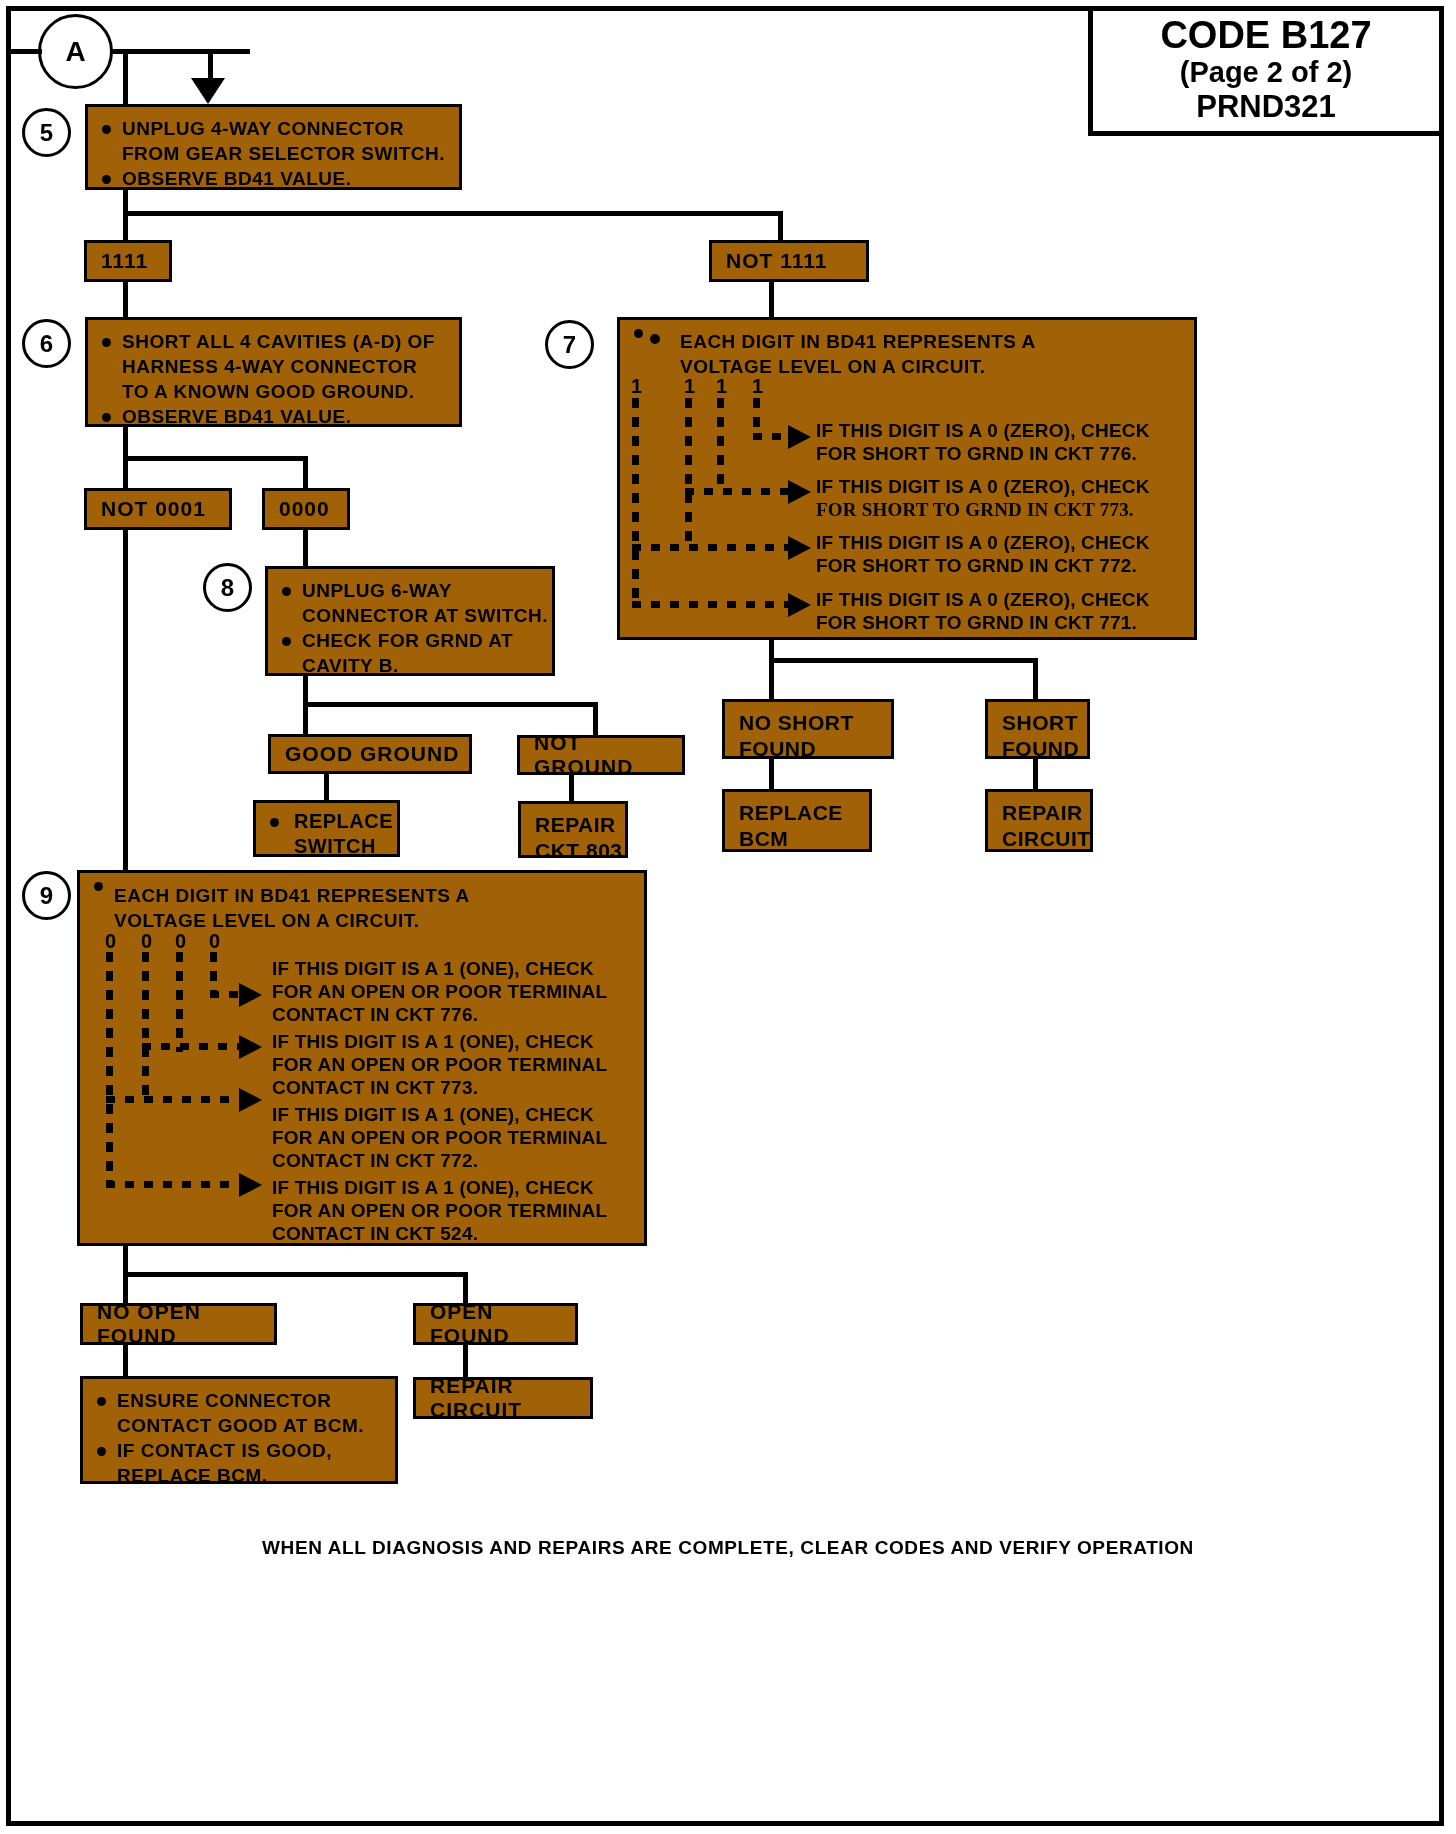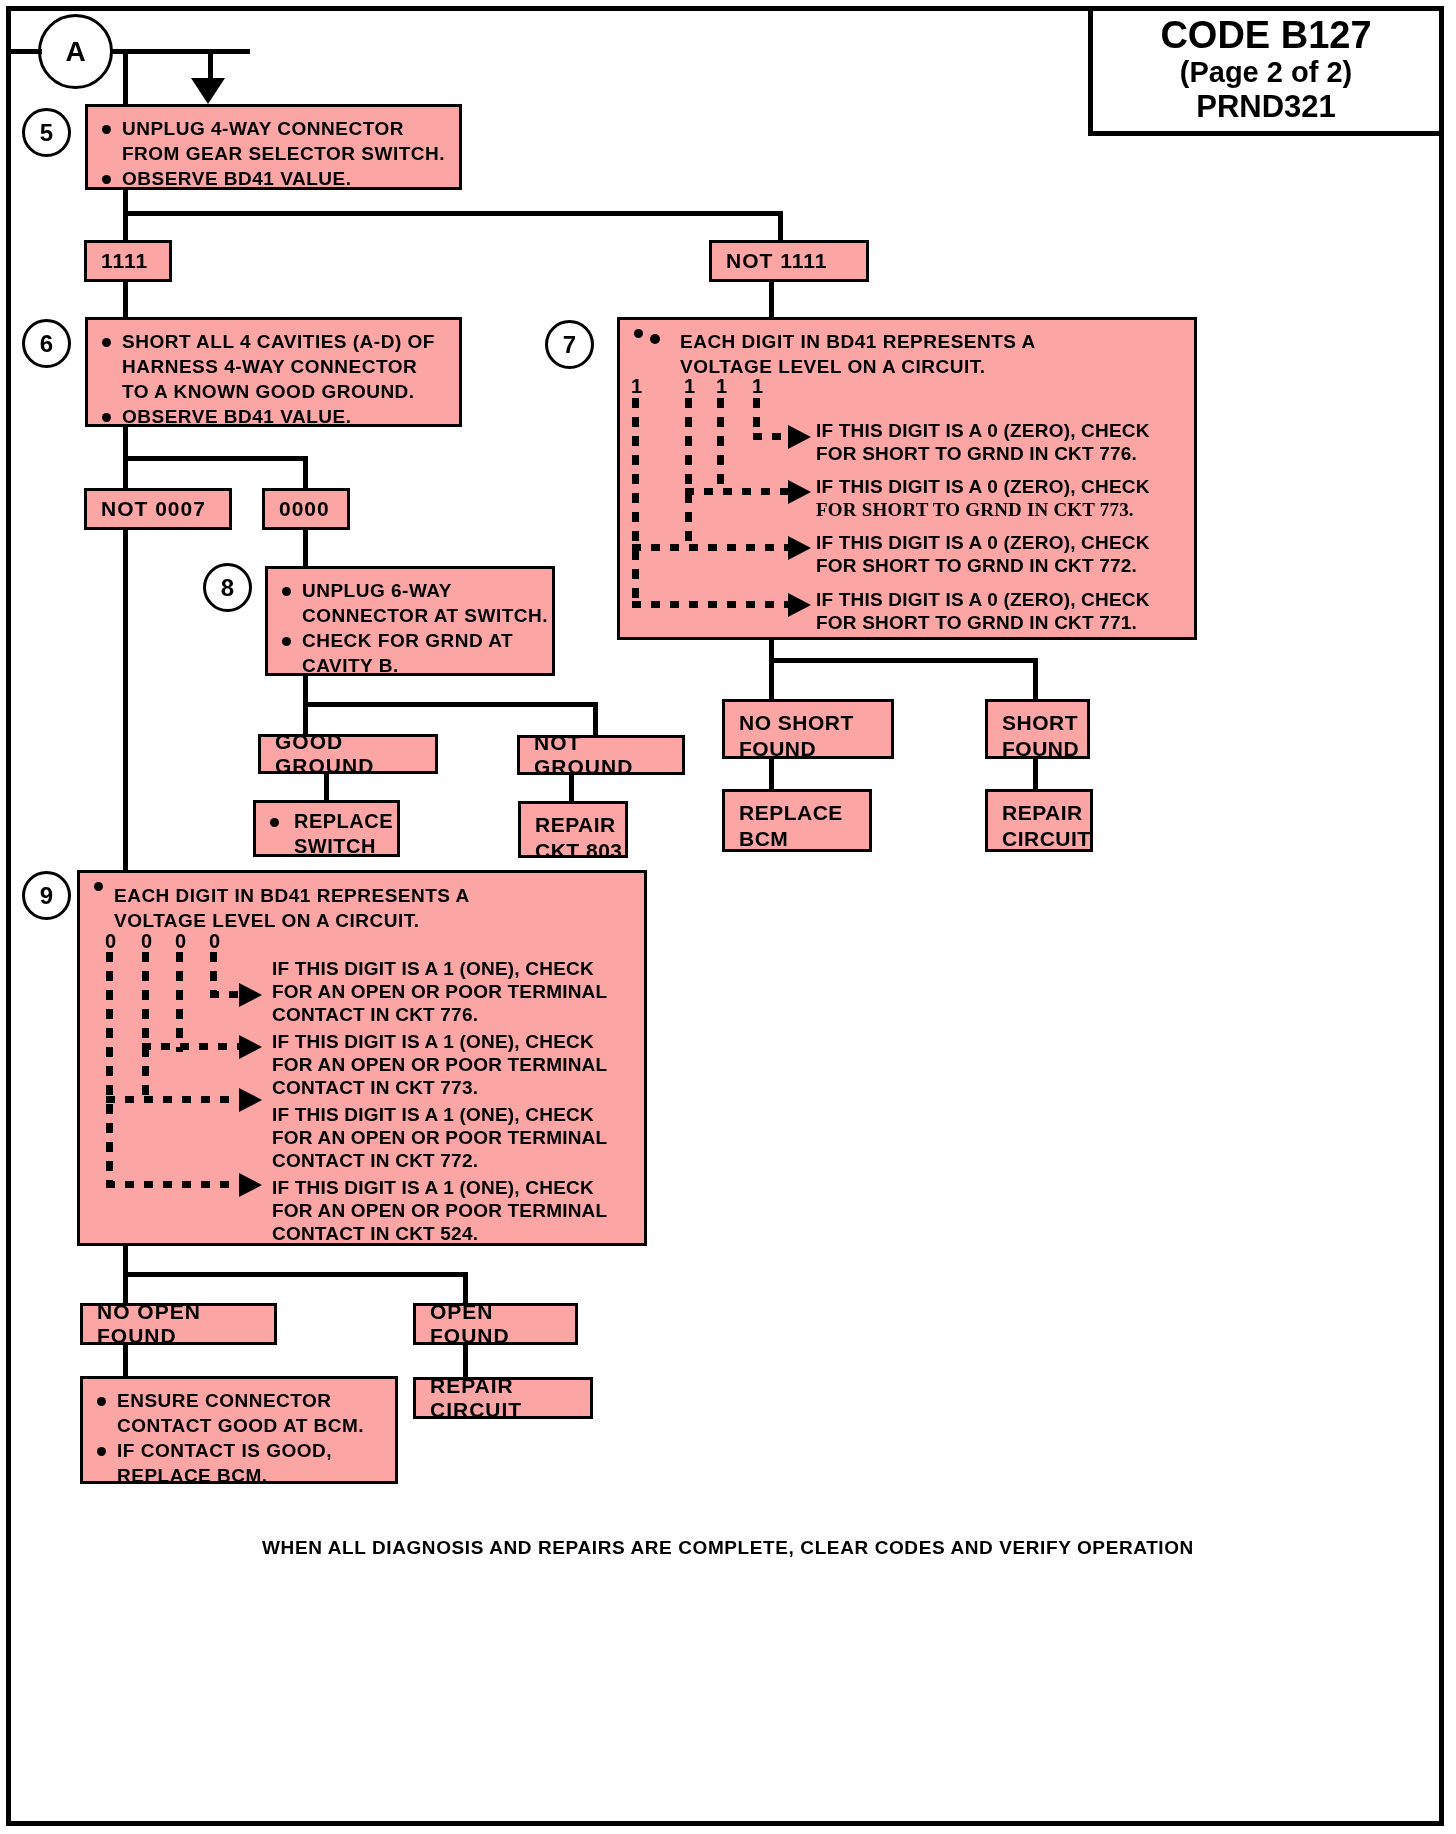--- a/index.html
+++ b/index.html
@@ -19,21 +19,21 @@
     position:absolute;
     left:6px; top:6px;
     width:1438px; height:1820px;
     border:5px solid #000;
     box-sizing:border-box;
   }
   
   .box{
     position:absolute;
     border:3px solid #000;
-    background:#fca5a5;
+    background:#a16207;
     box-sizing:border-box;
     font-weight:bold;
     letter-spacing:.5px;
   }
   .hline{position:absolute;background:#000;height:5px;}
   .vline{position:absolute;background:#000;width:5px;}
   .circ{
     position:absolute;
     border:3px solid #000;
     border-radius:50%;
@@ -163,21 +163,21 @@
     <div class="cont">TO A KNOWN GOOD GROUND.</div>
     <div class="bl">OBSERVE BD41 VALUE.</div>
   </div>
 
   <div class="vline" style="left:123px;top:427px;height:33px;"></div>
   <div class="hline" style="left:123px;top:456px;width:185px;"></div>
   <div class="vline" style="left:123px;top:456px;height:33px;"></div>
   <div class="vline" style="left:303px;top:456px;height:33px;"></div>
 
   <div class="box smallbox" style="left:84px;top:488px;width:148px;height:42px;">
-    <span>NOT 0007</span>
+    <span>NOT 0001</span>
   </div>
   <div class="box smallbox" style="left:262px;top:488px;width:88px;height:42px;">
     <span>0000</span>
   </div>
 
   <div class="vline" style="left:123px;top:530px;height:345px;"></div>
 
   <div class="vline" style="left:303px;top:530px;height:38px;"></div>
 
   <div class="circ" style="left:545px;top:320px;width:49px;height:49px;font-size:24px;">
@@ -252,21 +252,21 @@
     <div class="cont">CONNECTOR AT SWITCH.</div>
     <div class="bl">CHECK FOR GRND AT</div>
     <div class="cont">CAVITY B.</div>
   </div>
 
   <div class="vline" style="left:303px;top:676px;height:30px;"></div>
   <div class="hline" style="left:303px;top:702px;width:295px;"></div>
   <div class="vline" style="left:303px;top:702px;height:33px;"></div>
   <div class="vline" style="left:593px;top:702px;height:33px;"></div>
 
-  <div class="box smallbox" style="left:258px;top:734px;width:180px;height:40px;">
+  <div class="box smallbox" style="left:268px;top:734px;width:204px;height:40px;">
     <span>GOOD GROUND</span>
   </div>
   <div class="box smallbox" style="left:517px;top:735px;width:168px;height:40px;">
     <span>NOT GROUND</span>
   </div>
 
   <div class="vline" style="left:324px;top:774px;height:28px;"></div>
   <div class="vline" style="left:569px;top:775px;height:27px;"></div>
 
   <div class="box" style="left:253px;top:800px;width:147px;height:57px;font-size:20px;line-height:25px;padding-top:6px;">

